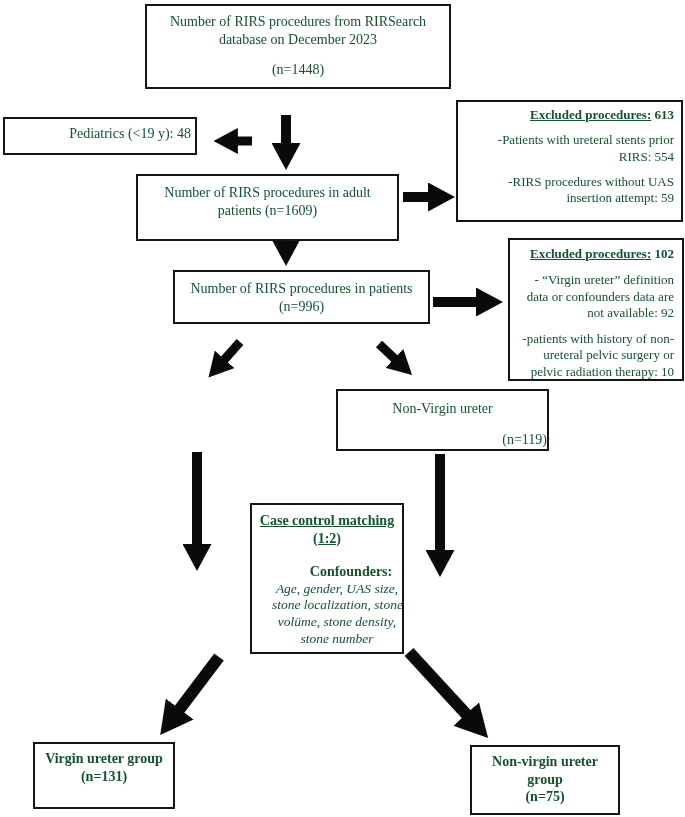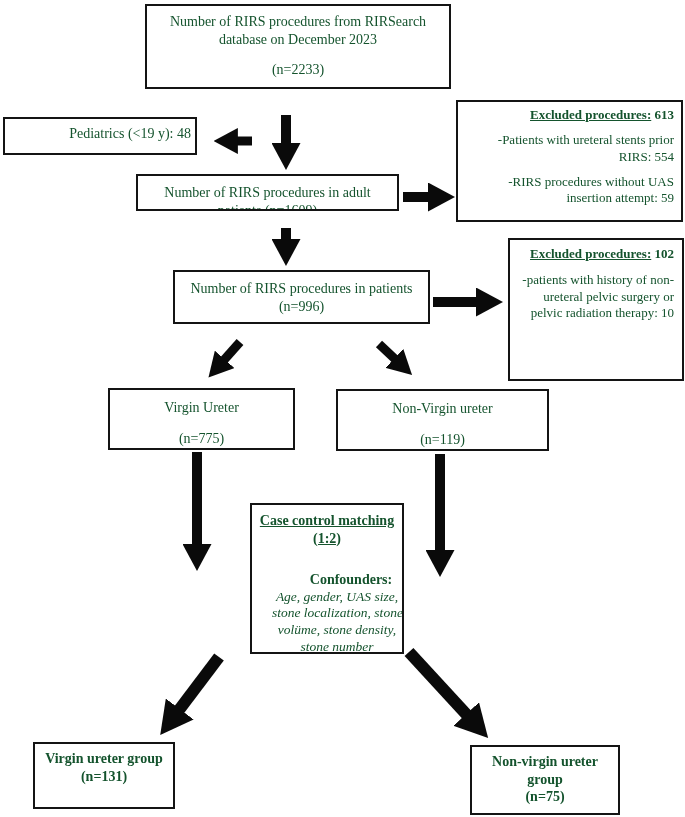--- a/index.html
+++ b/index.html
@@ -13,30 +13,30 @@
   .b{font-weight:bold;}
   .i{font-style:italic;}
   .arrows{position:absolute;left:0;top:0;pointer-events:none;}
 
   
   #box-source{left:145px;top:4px;width:306px;height:85px;font-size:14px;padding-top:7px;}
   #box-source .n{margin-top:13px;}
   #box-pediatrics{left:3px;top:117px;width:194px;height:38px;font-size:14px;padding:6px 4px;}
   #box-excluded1{left:456px;top:100px;width:227px;height:122px;font-size:13px;padding:5px 7px;}
   #box-excluded1 .item{margin-top:9px;}
-  #box-adult{left:136px;top:174px;width:263px;height:37px;font-size:14px;padding-top:8px;}
+  #box-adult{left:136px;top:174px;width:263px;height:67px;font-size:14px;padding-top:8px;}
   #box-patients{left:173px;top:270px;width:257px;height:54px;font-size:14px;padding-top:8px;}
   #box-excluded2{left:508px;top:238px;width:176px;height:143px;font-size:13px;padding:6px 8px;}
   #box-excluded2 .item{margin-top:10px;}
   #box-virgin{left:108px;top:388px;width:187px;height:62px;font-size:14px;padding-top:9px;}
   #box-virgin .n{margin-top:13px;}
   #box-nonvirgin{left:336px;top:389px;width:213px;height:62px;font-size:14px;padding-top:9px;}
-  #box-nonvirgin .n{margin-top:13px;}
+  #box-nonvirgin .n{margin-top:13px;text-align:right;}
   #box-matching{left:250px;top:503px;width:154px;height:151px;font-size:14px;padding-top:7px;}
-  #box-matching .sub{margin-top:24px;padding-left:48px;}
+  #box-matching .sub{margin-top:16px;padding-left:48px;}
   #box-matching .body{font-size:13.5px;padding-left:20px;}
   #box-virgin-group{left:33px;top:742px;width:142px;height:67px;font-size:14px;padding-top:6px;}
   #box-nonvirgin-group{left:470px;top:745px;width:150px;height:70px;font-size:14px;padding-top:6px;}
 </style>
 </head>
 <body>
 
 <div class="canvas">
 
   <svg class="arrows" width="685" height="817" viewBox="0 0 685 817">
@@ -54,21 +54,21 @@
     <line x1="379" y1="344" x2="395" y2="359" stroke="#0a0a0a" stroke-width="9" marker-end="url(#ah)"></line>
     <line x1="197" y1="452" x2="197" y2="545" stroke="#0a0a0a" stroke-width="10" marker-end="url(#ah)"></line>
     <line x1="440" y1="454" x2="440" y2="551" stroke="#0a0a0a" stroke-width="10" marker-end="url(#ah)"></line>
     <line x1="219" y1="657" x2="179" y2="710" stroke="#0a0a0a" stroke-width="12" marker-end="url(#ah)"></line>
     <line x1="409" y1="652" x2="467" y2="715" stroke="#0a0a0a" stroke-width="12" marker-end="url(#ah)"></line>
   </svg>
 
   <div class="box center" id="box-source">
     <div class="pre">Number of RIRS procedures from RIRSearch
 database on December 2023</div>
-    <div class="n">(n=2233)</div>
+    <div class="n">(n=1448)</div>
   </div>
 
   <div class="box" id="box-pediatrics">
     <div class="pre">Pediatrics (&lt;19 y): 48</div>
   </div>
 
   <div class="box" id="box-excluded1">
     <div>
       <span class="b u">Excluded procedures:</span>
       <span class="b">613</span>
@@ -87,29 +87,28 @@
   <div class="box center" id="box-patients">
     <div class="pre">Number of RIRS procedures in patients
 (n=996)</div>
   </div>
 
   <div class="box" id="box-excluded2">
     <div>
       <span class="b u">Excluded procedures:</span>
       <span class="b">102</span>
     </div>
+    <div class="item pre">- “Virgin ureter” definition
+data or confounders data are
+not available: 92</div>
     <div class="item pre">-patients with history of non-
 ureteral pelvic surgery or
 pelvic radiation therapy: 10</div>
   </div>
 
-  <div class="box center" id="box-virgin">
-    <div>Virgin Ureter</div>
-    <div class="n">(n=775)</div>
-  </div>
 
   <div class="box center" id="box-nonvirgin">
     <div>Non-Virgin ureter</div>
     <div class="n">(n=119)</div>
   </div>
 
   <div class="box center" id="box-matching">
     <div class="b u pre">Case control matching
 (1:2)</div>
     <div class="b sub">Confounders:</div>

